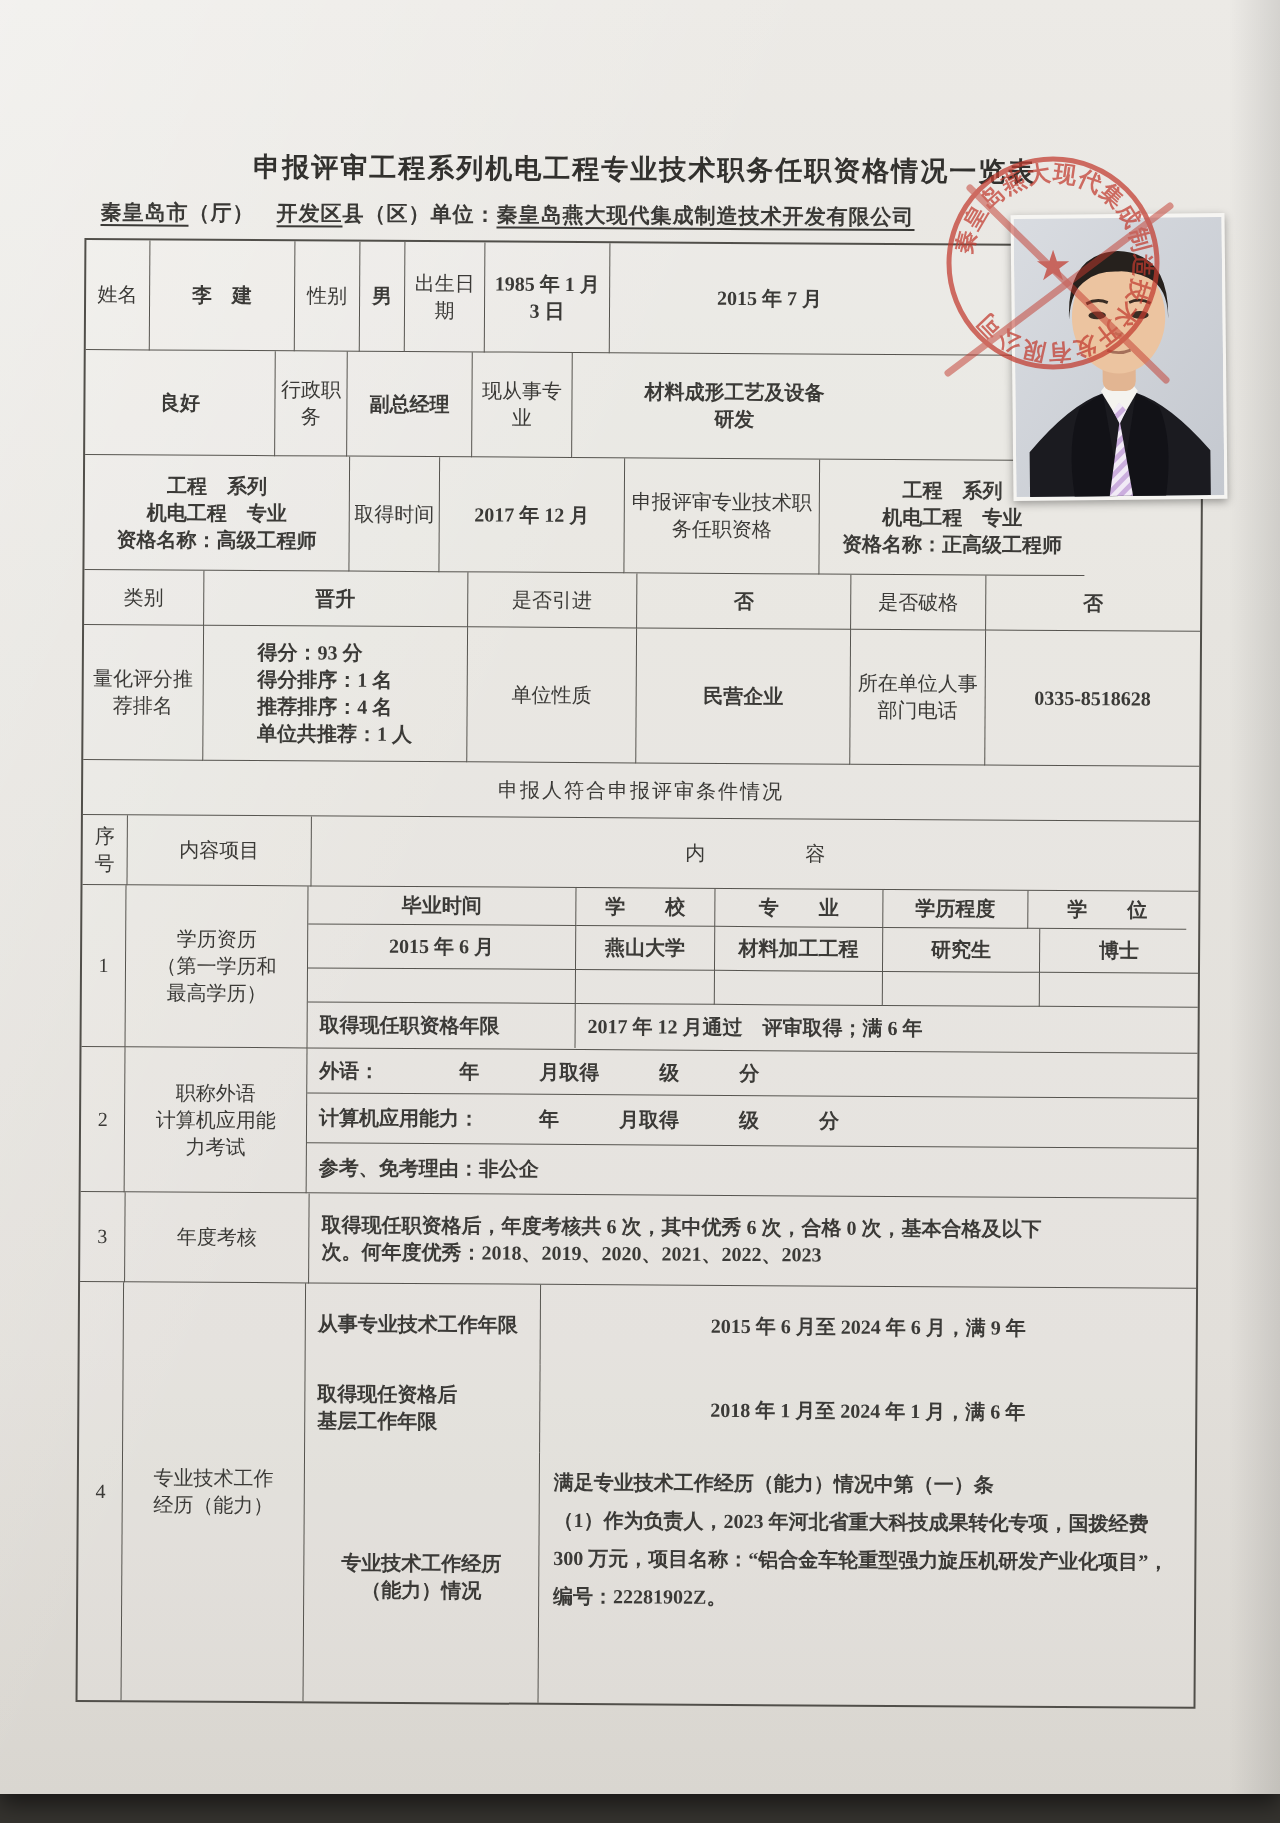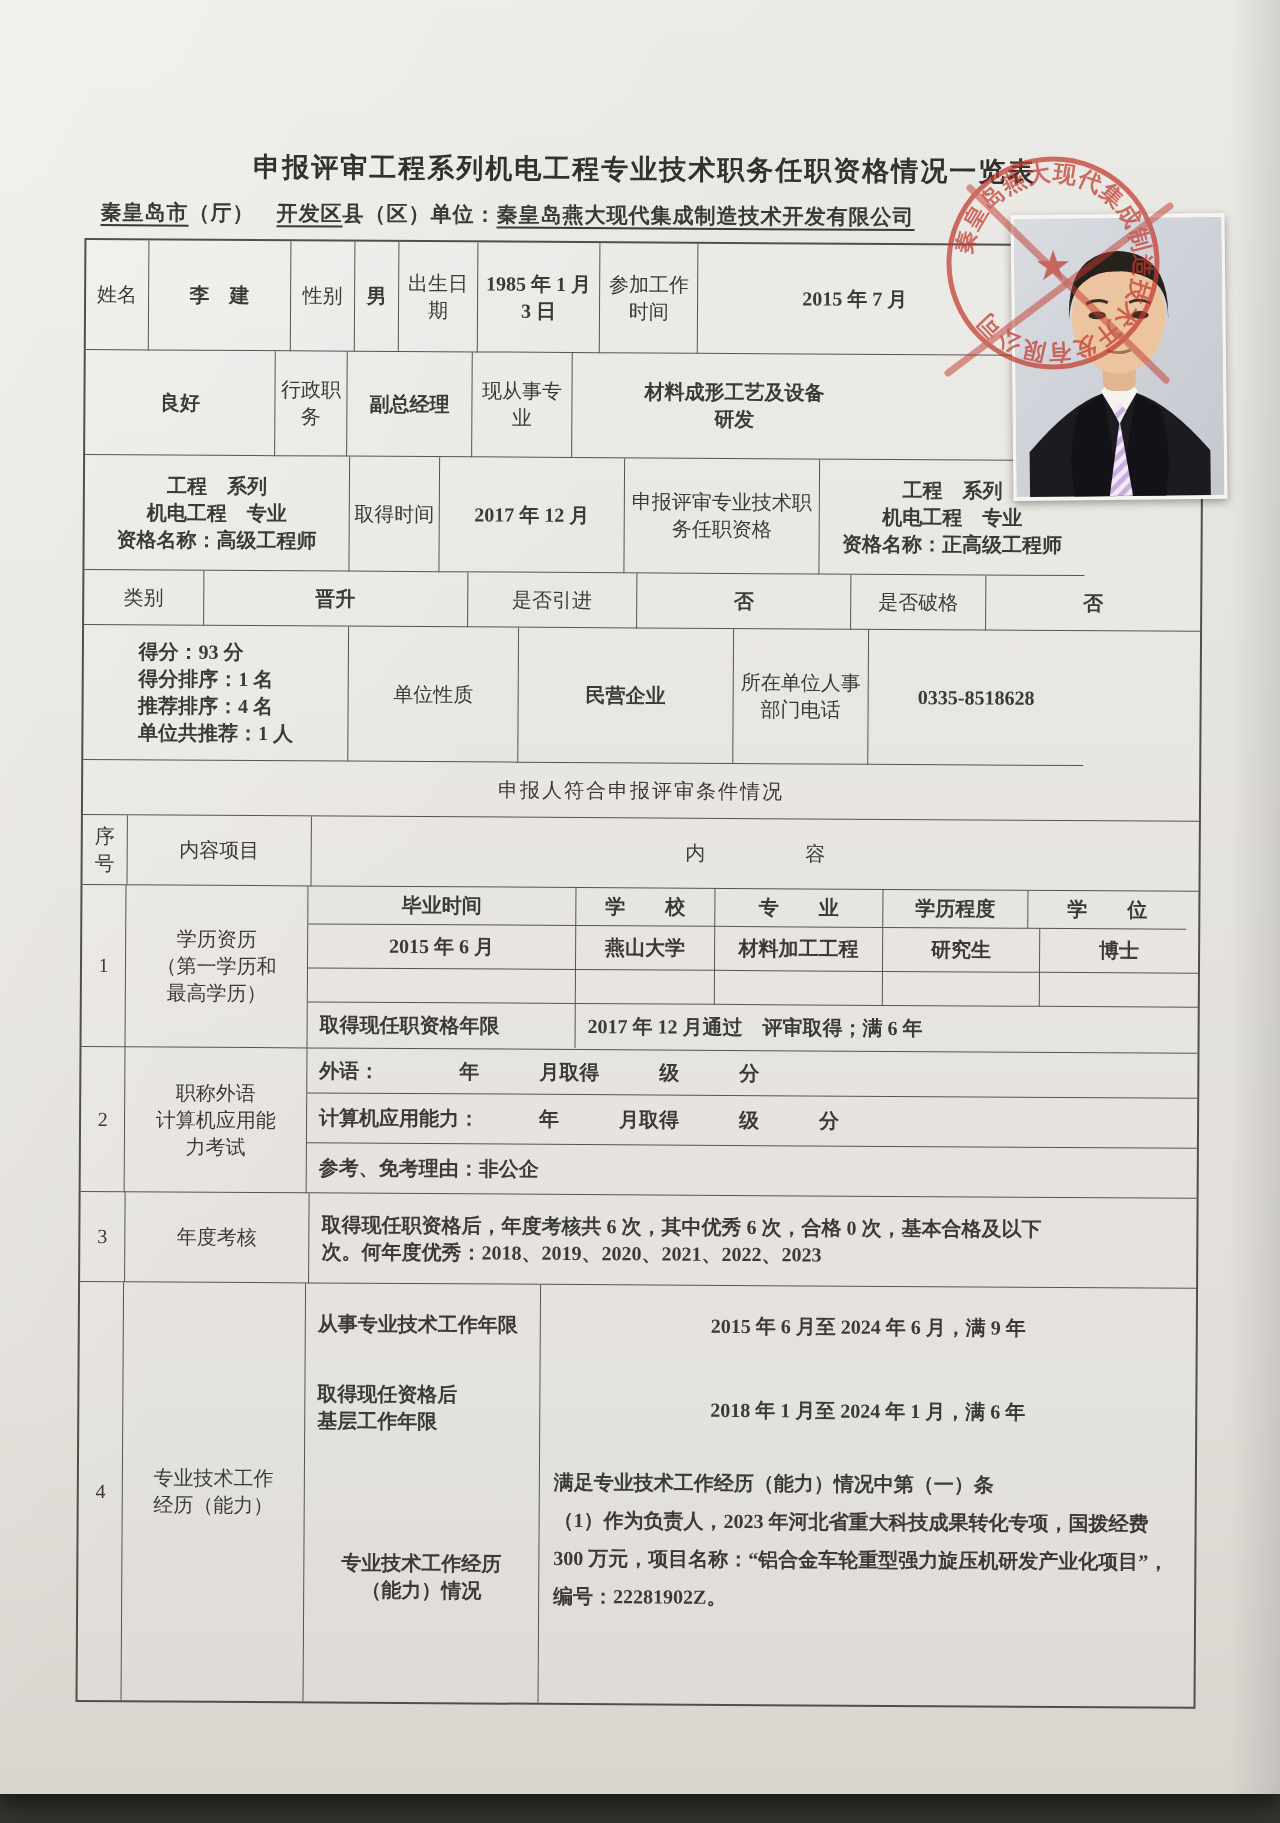--- a/index.html
+++ b/index.html
@@ -74,21 +74,20 @@
 
     <div class="tbl">
 
       <div class="row" style="height:110px;">
         <div class="c" style="width:64px">姓名</div>
         <div class="c b" style="width:145px">李　建</div>
         <div class="c" style="width:65px">性别</div>
         <div class="c b" style="width:45px">男</div>
         <div class="c" style="width:80px">出生日期</div>
         <div class="c b" style="width:125px">1985 年 1 月 3 日</div>
-        <div class="c" style="width:100px">参加工作时间</div>
         <div class="c b" style="width:510px;padding-right:195px">2015 年 7 月</div>
       </div>
 
       <div class="row" style="height:105px;">
         <div class="c b" style="width:190px">良好</div>
         <div class="c" style="width:72px">行政职务</div>
         <div class="c b" style="width:125px">副总经理</div>
         <div class="c" style="width:100px">现从事专业</div>
         <div class="c" style="width:510px;padding-right:190px">
           <div class="b" style="width:185px">材料成形工艺及设备研发</div>
@@ -114,20 +113,21 @@
       <div class="row" style="height:55px;">
         <div class="c" style="width:120px">类别</div>
         <div class="c b" style="width:265px">晋升</div>
         <div class="c" style="width:170px">是否引进</div>
         <div class="c b" style="width:215px">否</div>
         <div class="c" style="width:135px">是否破格</div>
         <div class="c b" style="width:215px">否</div>
       </div>
 
       <div class="row" style="height:135px;">
+        <div class="c" style="width:120px">量化评分推荐排名</div>
         <div class="c" style="width:265px">
           <div style="text-align:left">
             <div class="b">得分：93 分</div>
             <div class="b">得分排序：1 名</div>
             <div class="b">推荐排序：4 名</div>
             <div class="b">单位共推荐：1 人</div>
           </div>
         </div>
         <div class="c" style="width:170px">单位性质</div>
         <div class="c b" style="width:215px">民营企业</div>

